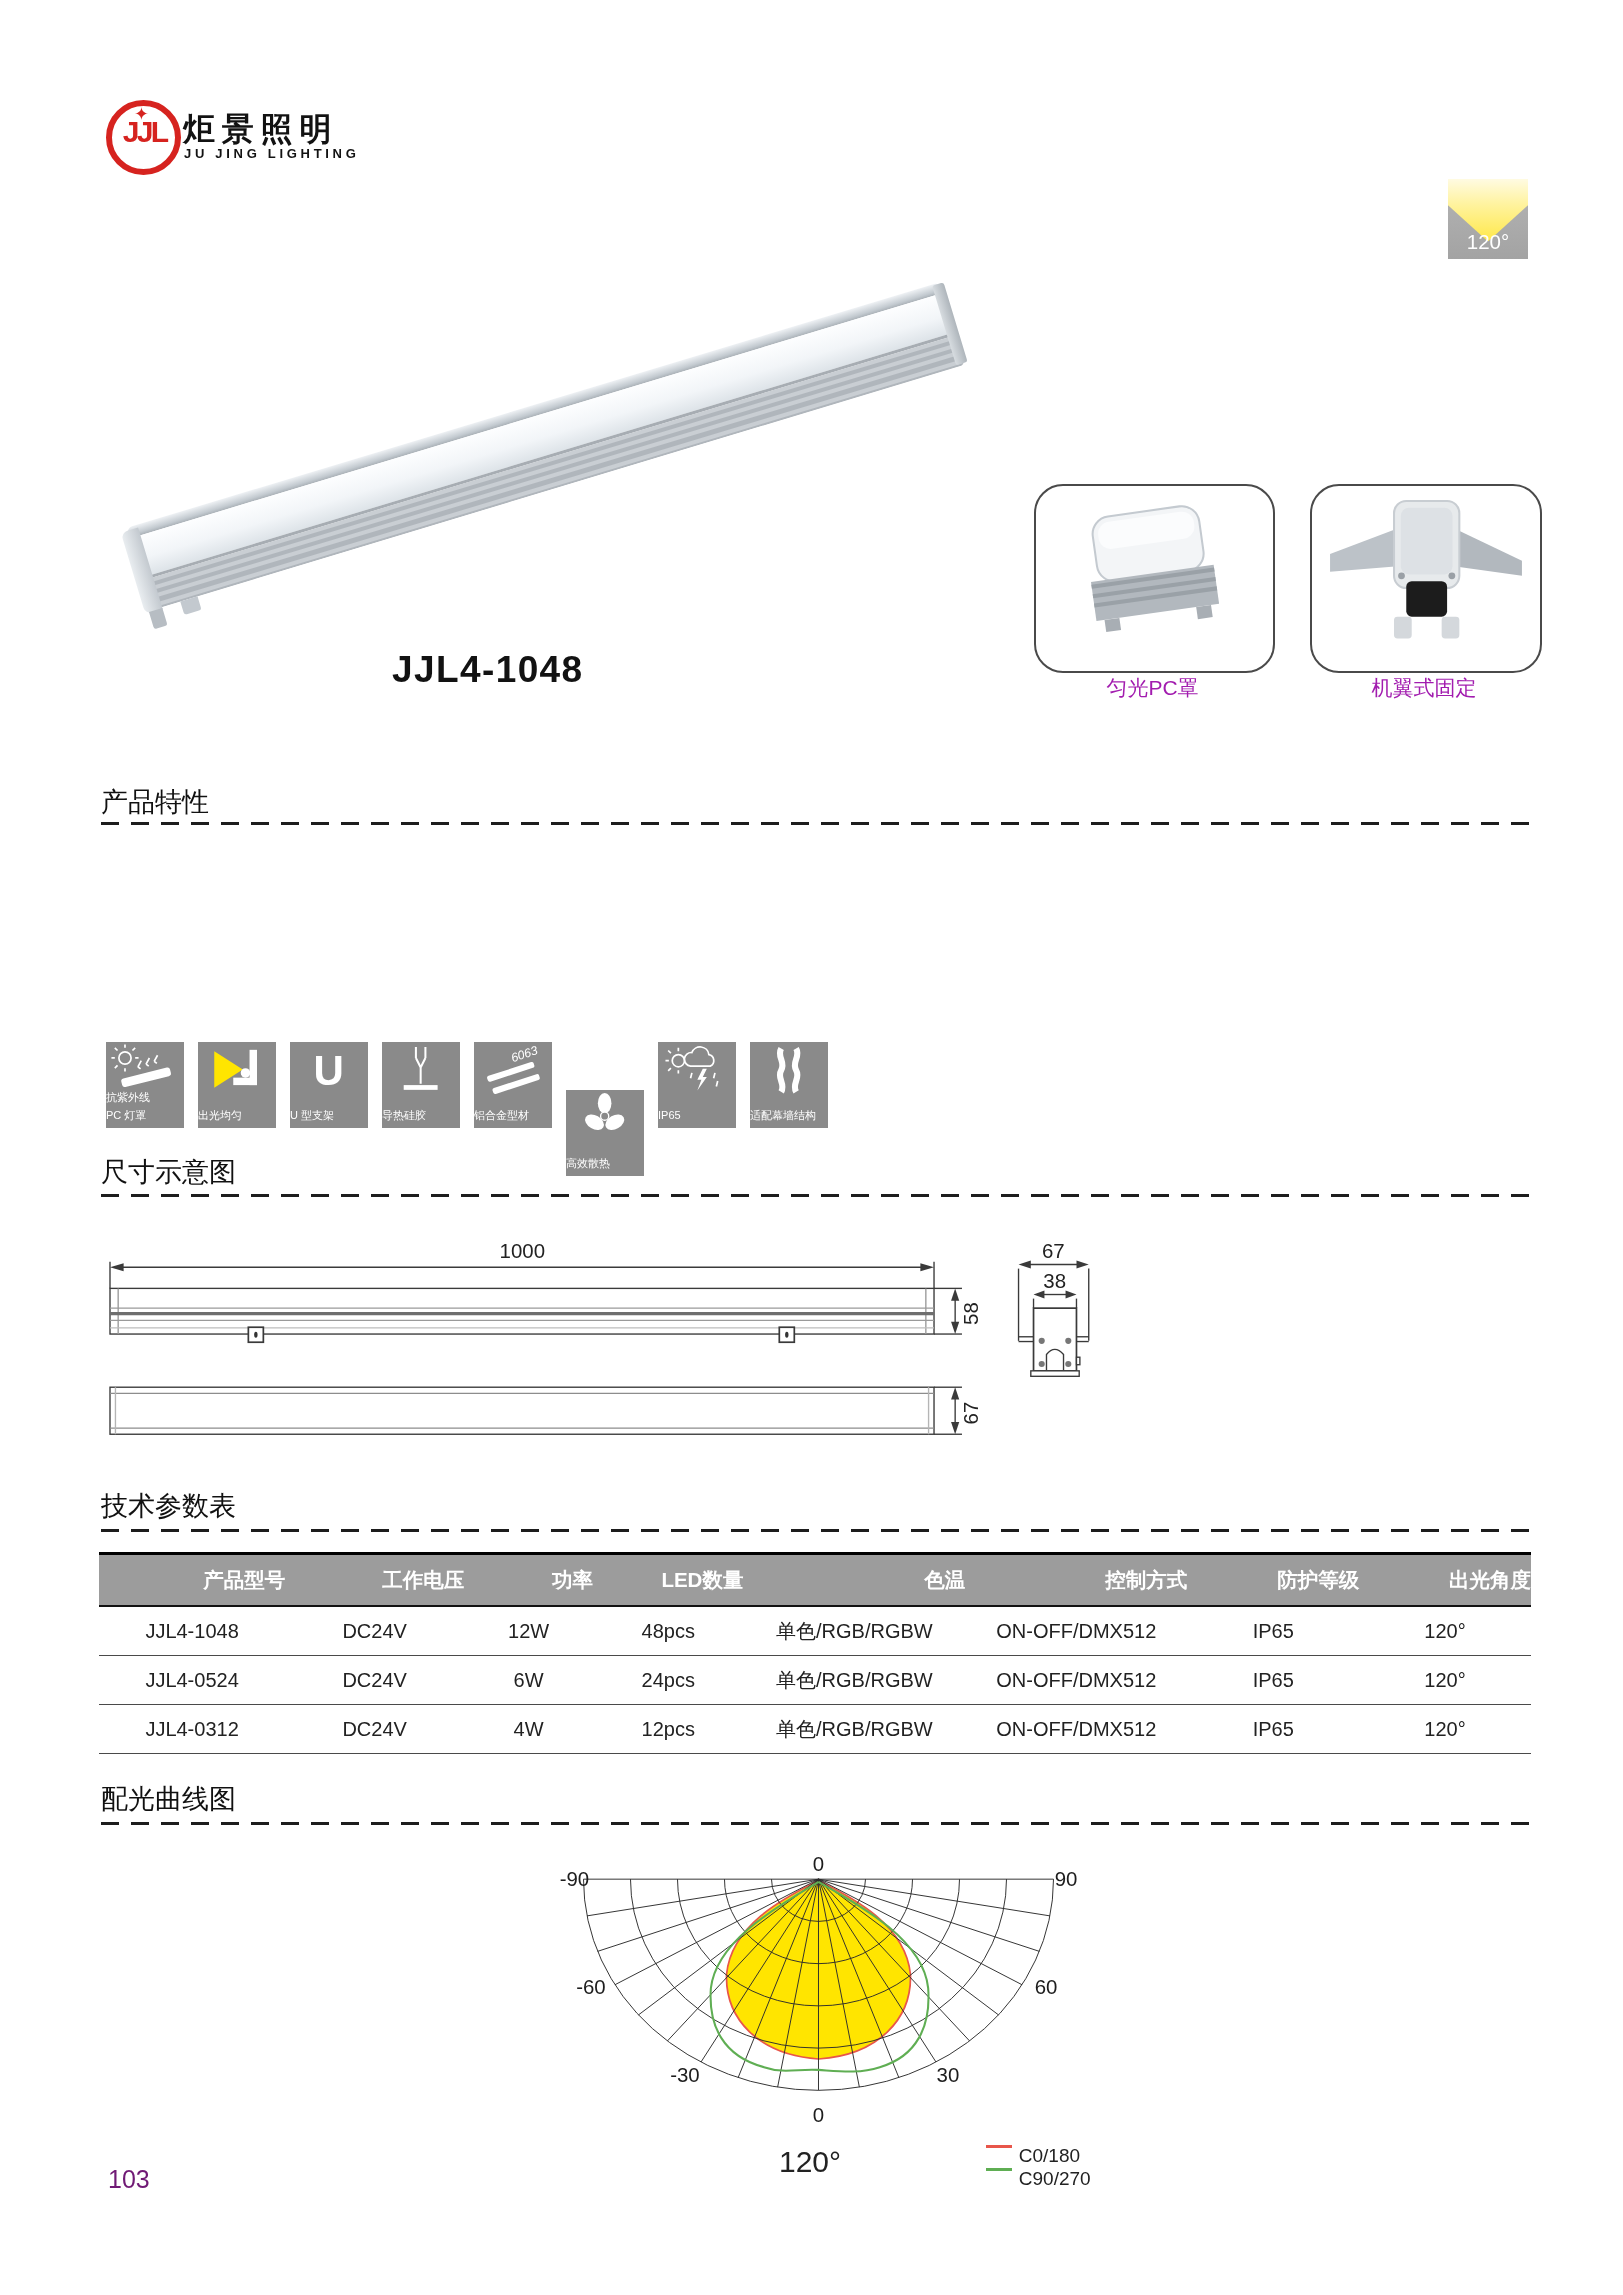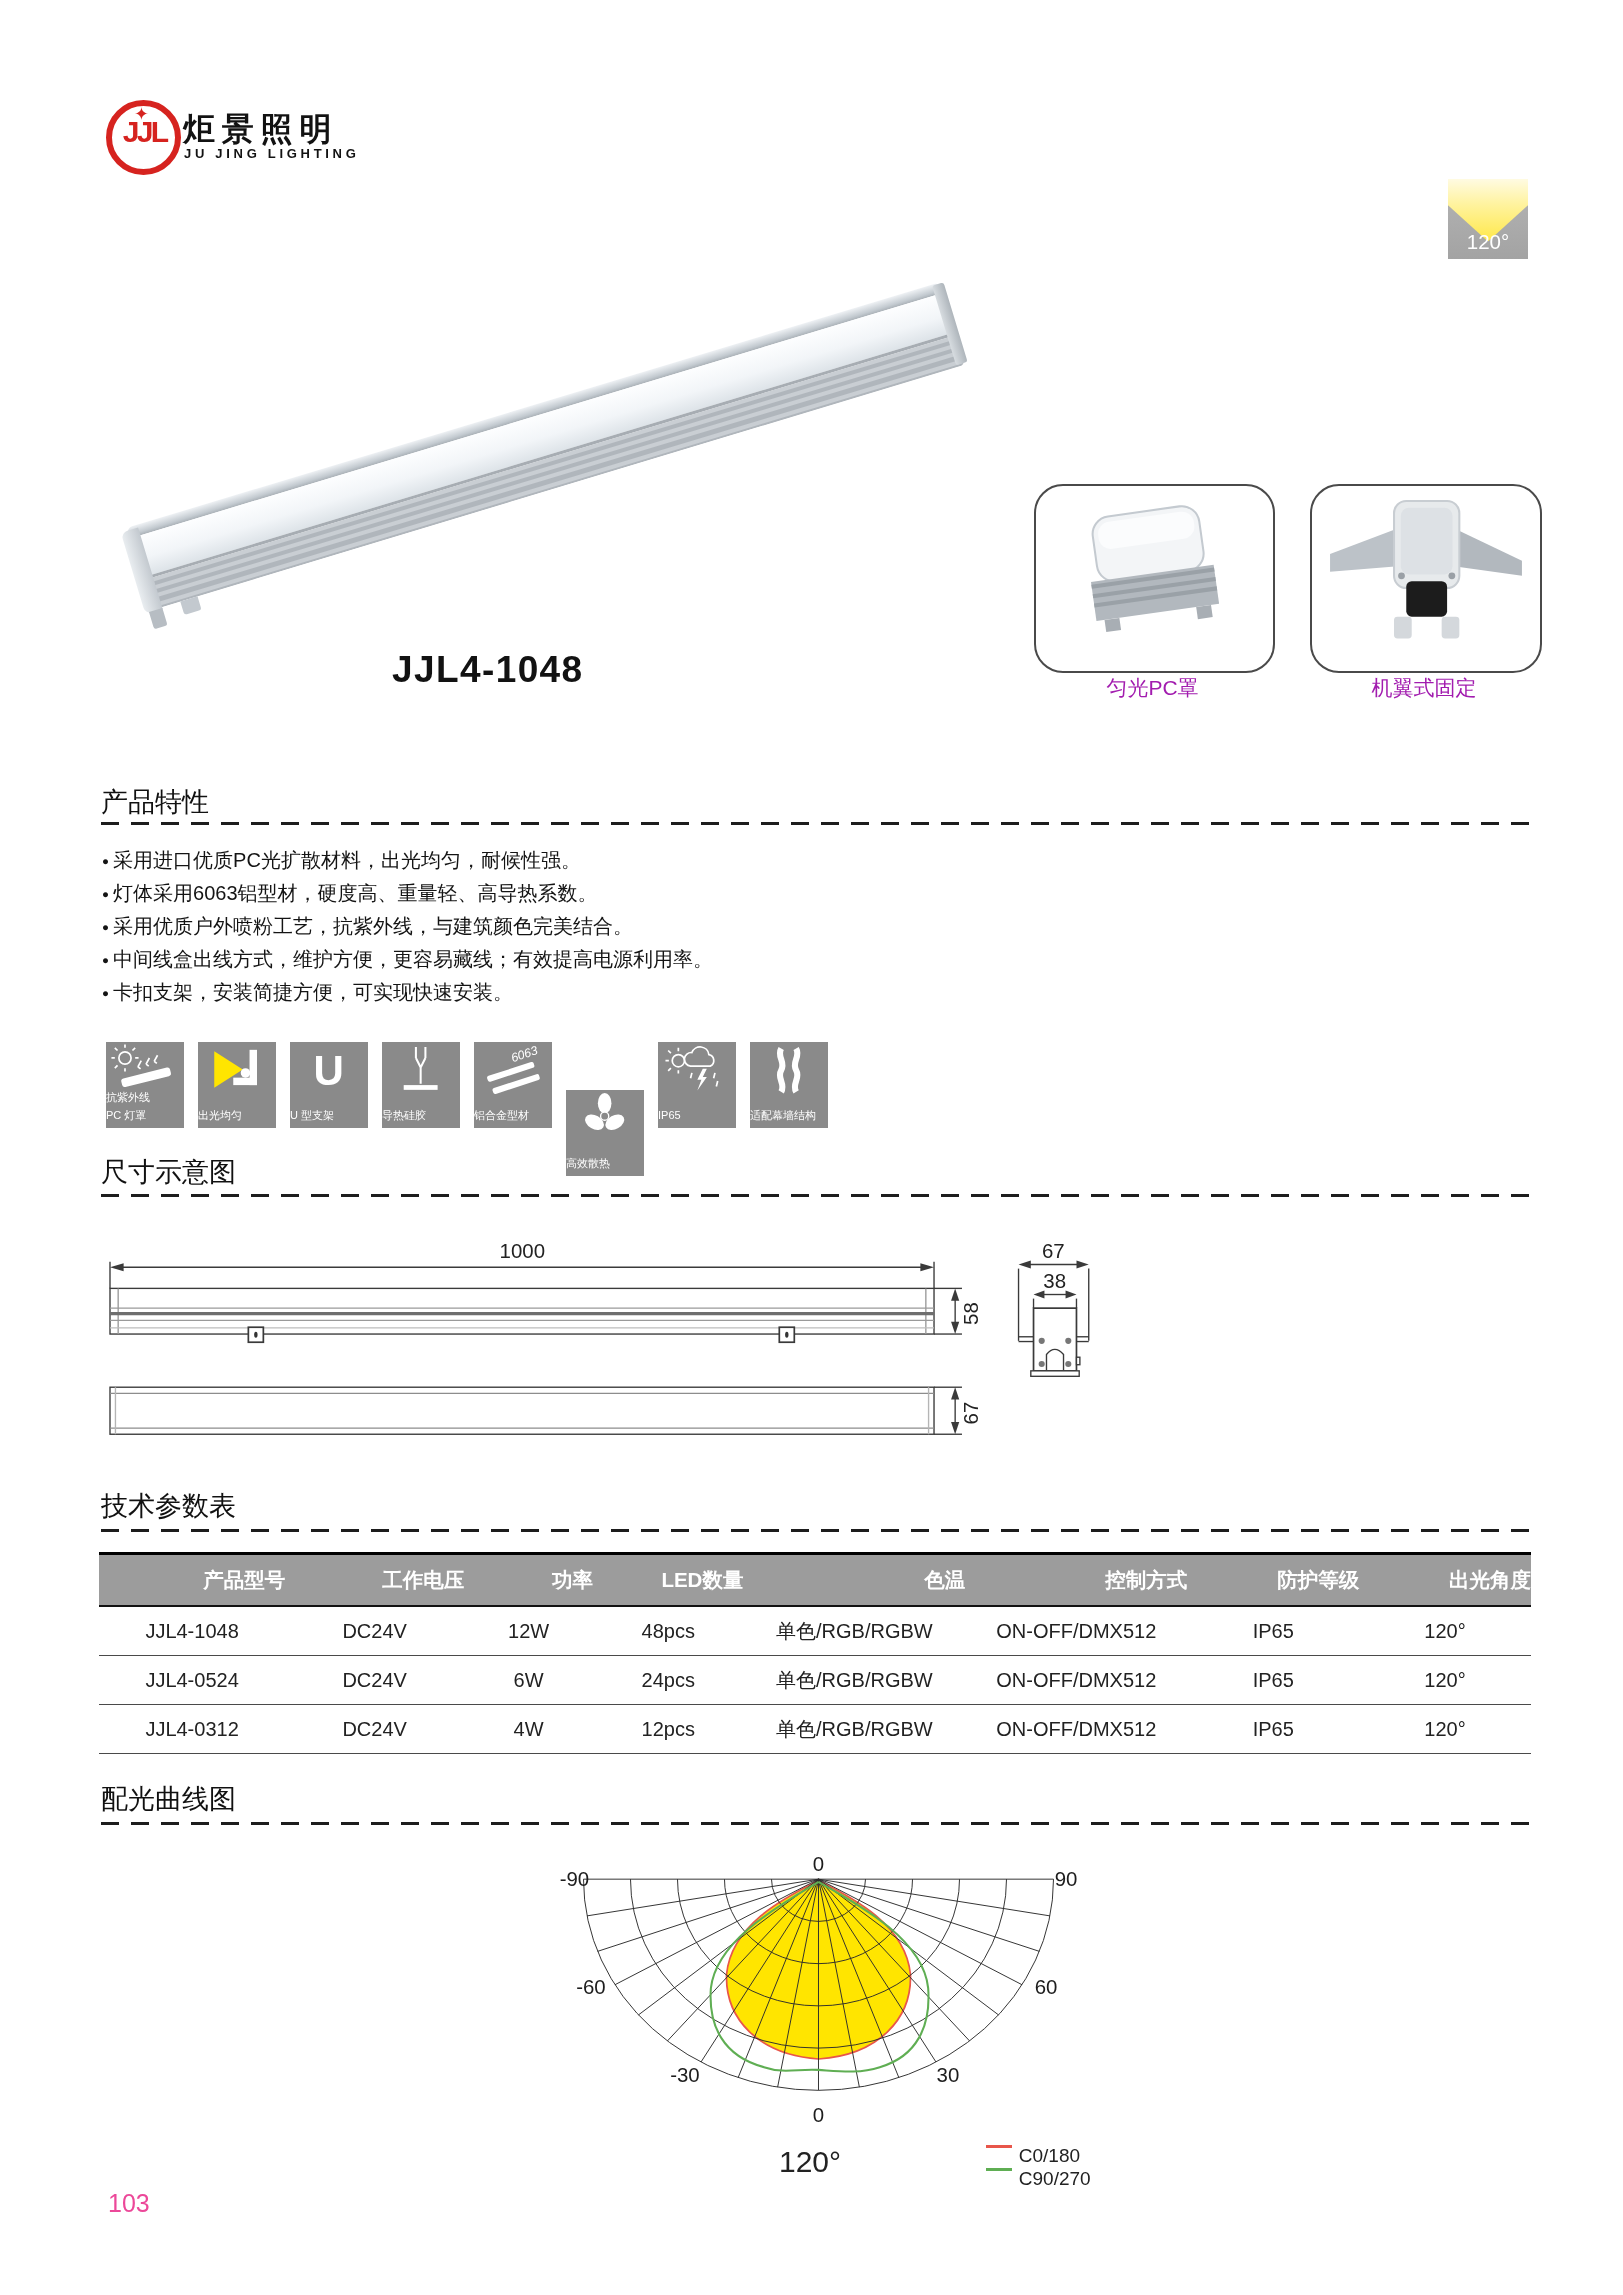--- a/index.html
+++ b/index.html
@@ -71,21 +71,21 @@
   .spec-row{display:grid;grid-template-columns:13% 12.5% 9% 10.5% 15.5% 15.5% 12% 12%;
     height:48px;align-items:center;border-bottom:1.4px solid #4a4a4a;}
   .spec-row div{text-align:center;font-size:20px;color:#222;}
 
   
   .deg-label{left:769px;top:2145px;width:82px;text-align:center;font-size:30px;color:#222;}
   .legend{left:986px;top:2145px;}
   .legend-row{display:flex;align-items:flex-start;height:23px;}
   .legend-swatch{width:26px;height:2.7px;margin-right:6.8px;}
   .legend-text{font-size:19px;color:#222;}
-  .pageno{left:108px;top:2165px;font-size:25px;color:#ec4899;margin-top:24px;}
+  .pageno{left:108px;top:2165px;font-size:25px;color:#701a75;}
 
   svg text{font-family:"Liberation Sans","DejaVu Sans",sans-serif;}
 </style>
 </head>
 <body>
 
 <div id="page">
 
   <div class="abs logo-ring"></div>
   <div class="abs logo-star">✦</div>
@@ -136,27 +136,20 @@
       <rect x="190" y="192" width="26" height="32" rx="5" fill="#d4d8dc"></rect>
       <circle cx="131" cy="132" r="5" fill="#9aa0a6"></circle>
       <circle cx="205" cy="132" r="5" fill="#9aa0a6"></circle>
     </svg>
   </div>
   <div class="abs card-caption cap1">匀光PC罩</div>
   <div class="abs card-caption cap2">机翼式固定</div>
 
   <div class="abs h" style="top:784px;">产品特性</div>
   <div class="abs dash" style="top:822px;"></div>
-  <div class="abs features">
-    <div class="feat">采用进口优质PC光扩散材料，出光均匀，耐候性强。</div>
-    <div class="feat">灯体采用6063铝型材，硬度高、重量轻、高导热系数。</div>
-    <div class="feat">采用优质户外喷粉工艺，抗紫外线，与建筑颜色完美结合。</div>
-    <div class="feat">中间线盒出线方式，维护方便，更容易藏线；有效提高电源利用率。</div>
-    <div class="feat">卡扣支架，安装简捷方便，可实现快速安装。</div>
-  </div>
 
   <div class="abs tile" style="left:106px;">
     <svg viewBox="0 0 115 78">
       <g stroke="#fff" stroke-width="2.5" fill="none">
         <circle cx="28" cy="22" r="9"></circle>
         <path d="M28 7 v-5 M28 37 v5 M13 22 h-5 M43 22 h5 M17 11 l-4 -4 M39 11 l4 -4 M17 33 l-4 4"></path>
         <path d="M52 26 l-5 9 M64 22 l-5 9 M76 18 l-5 9"></path>
         <path d="M47 35 l4 3 M59 31 l4 3 M71 27 l4 3"></path>
       </g>
       <rect x="22" y="44" width="74" height="13" rx="4" fill="#fff" transform="rotate(-14 59 50)"></rect>

